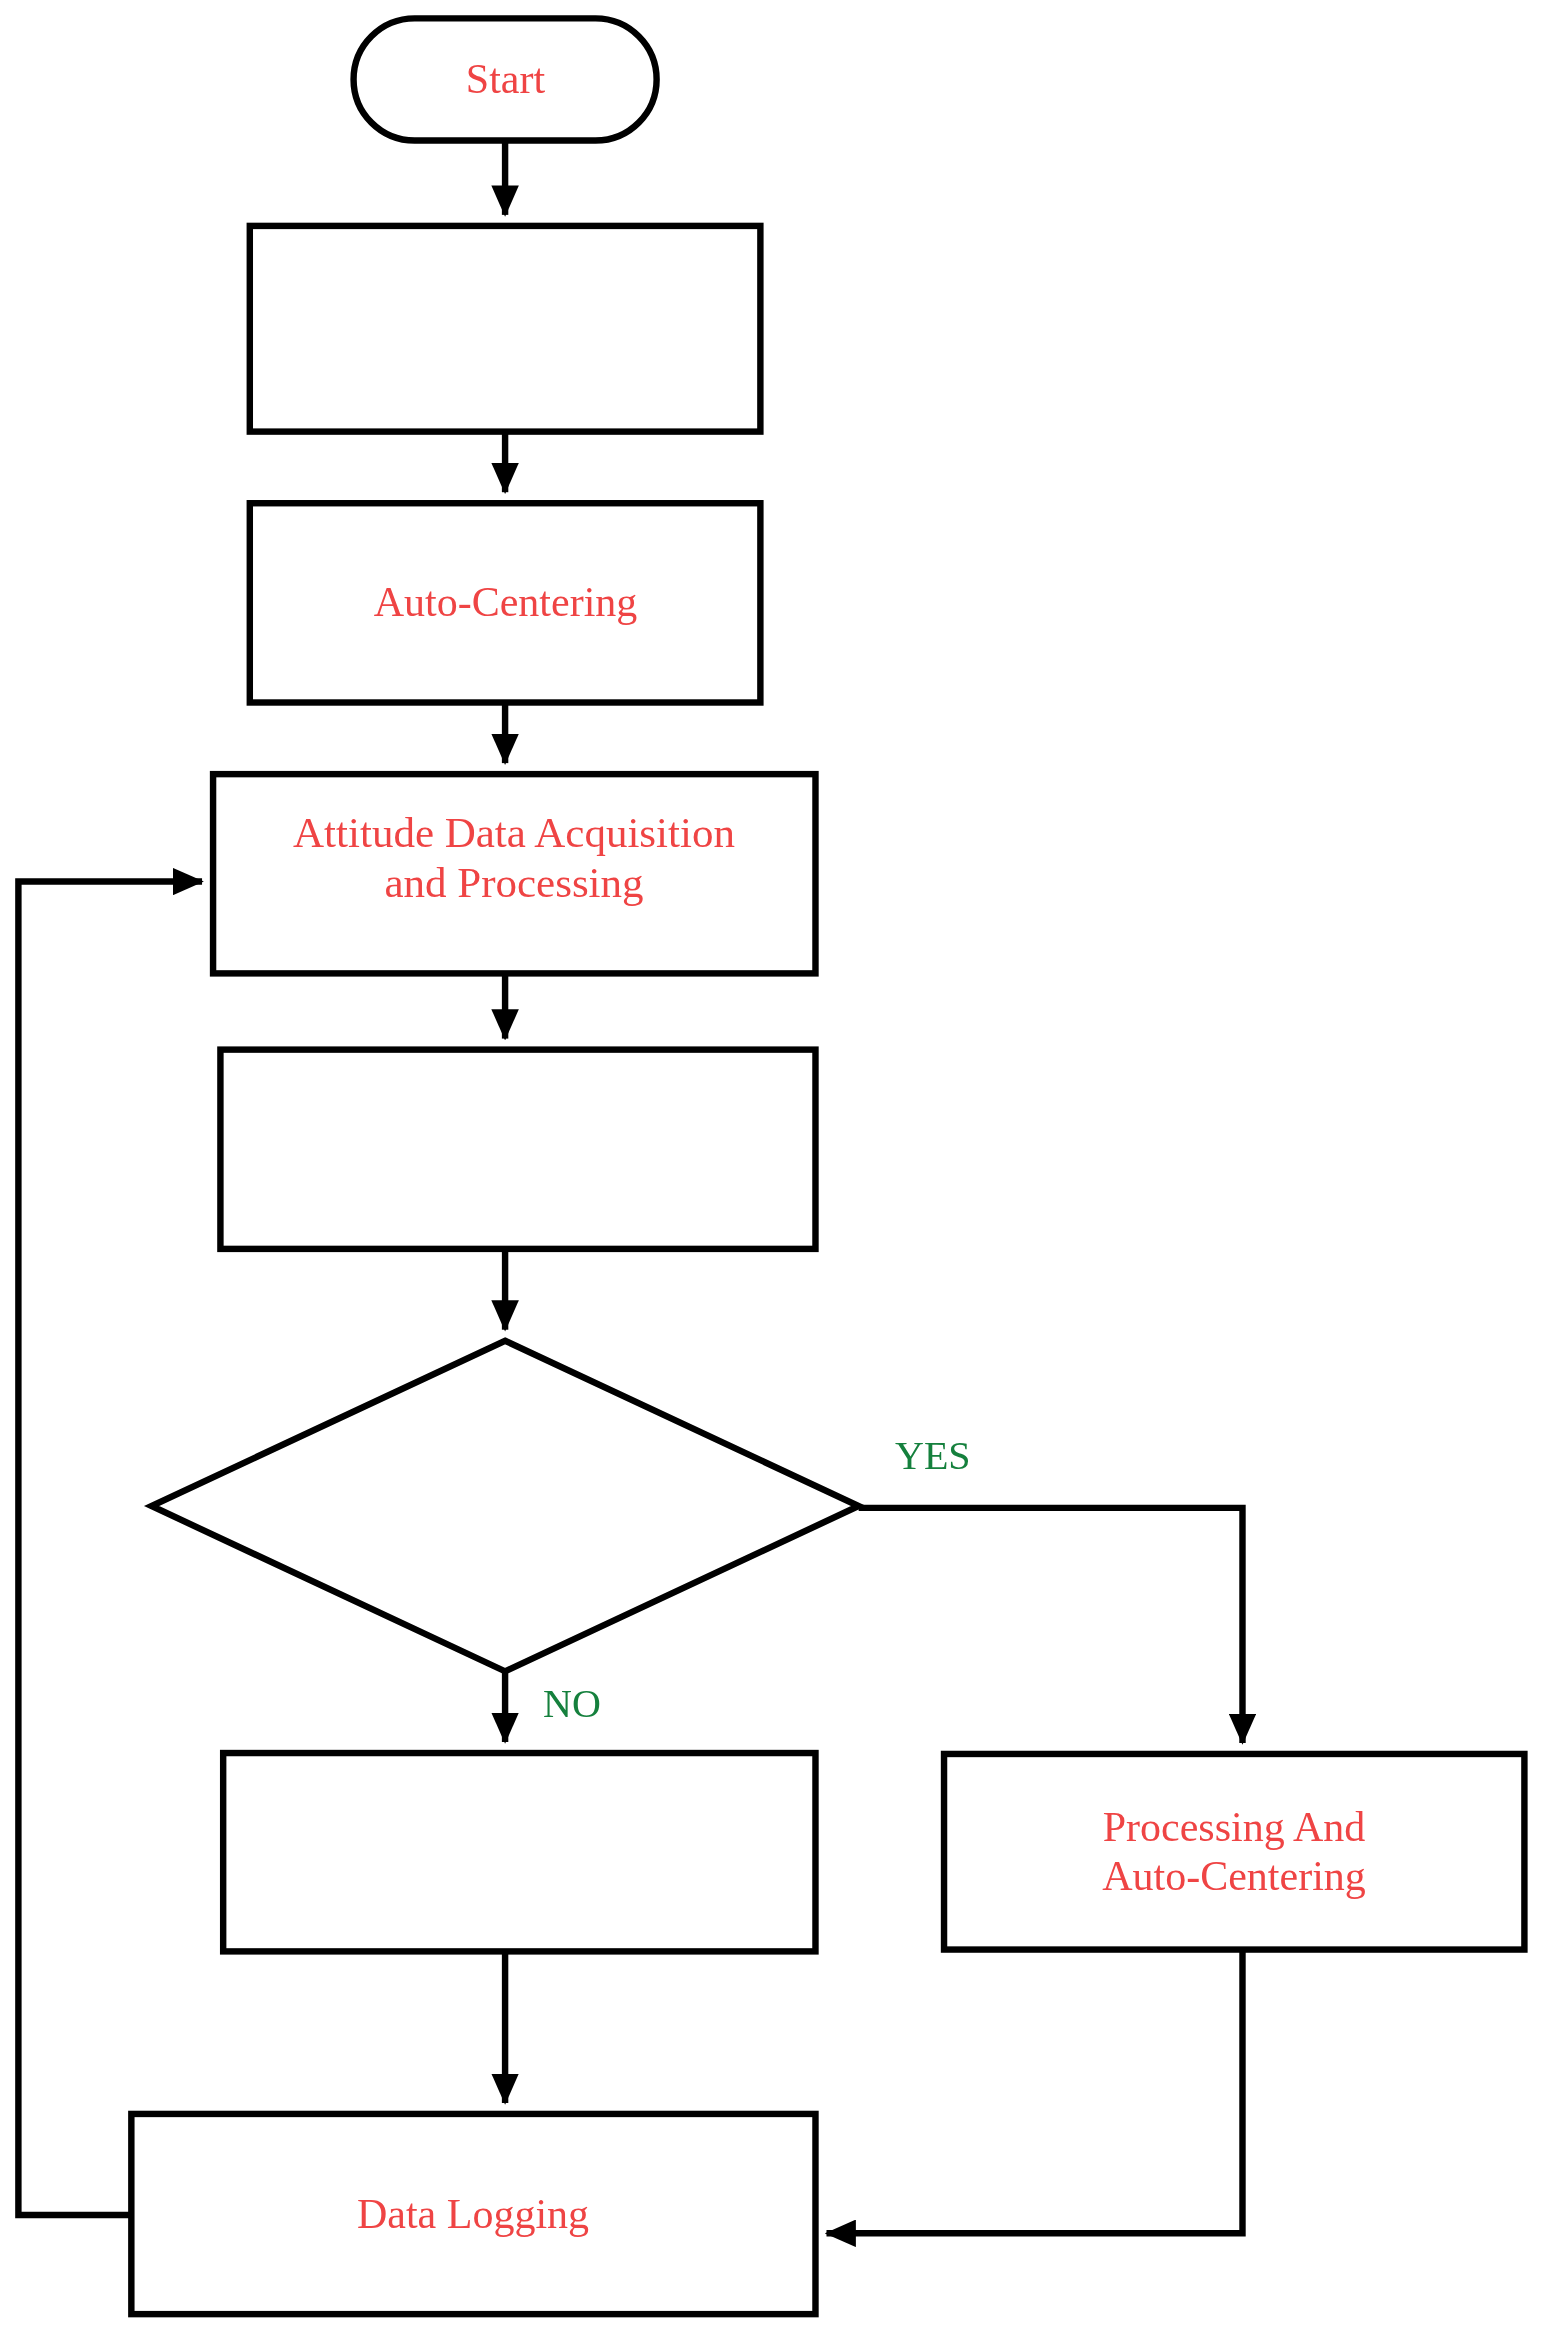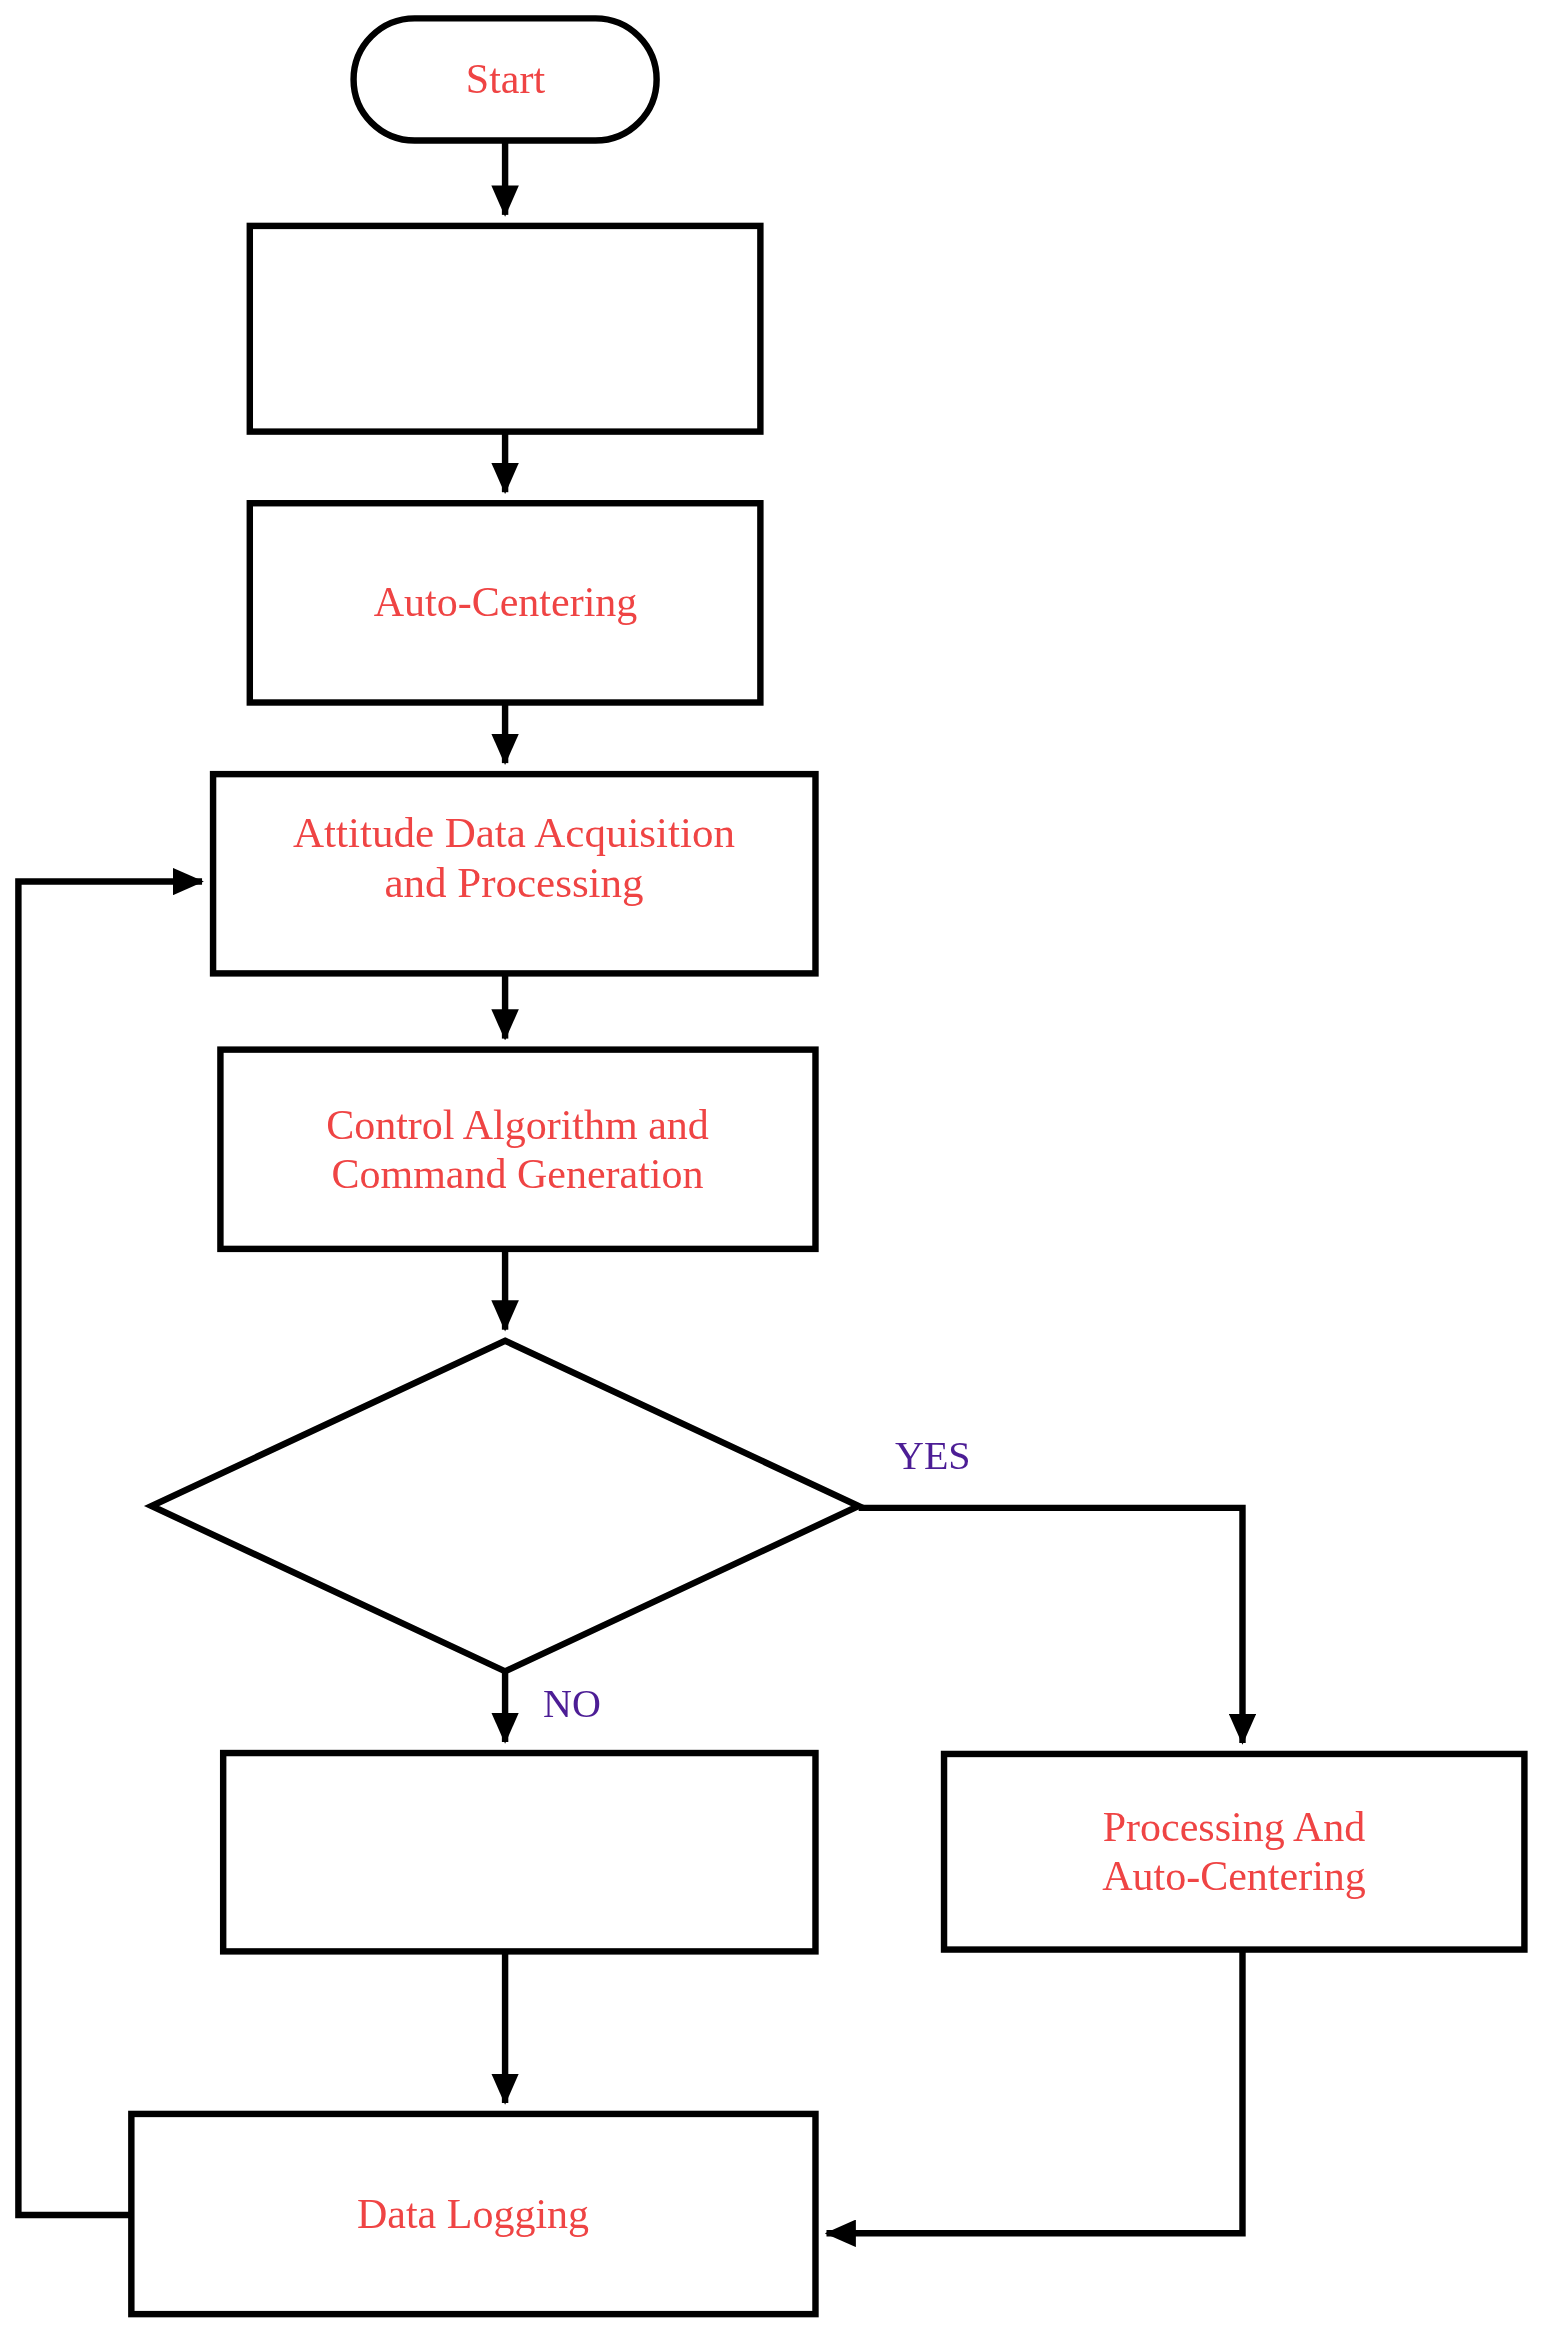--- a/index.html
+++ b/index.html
@@ -30,21 +30,21 @@
     align-items: center;
     justify-content: center;
     text-align: center;
     color: #ef4444;
     line-height: 1.16;
     white-space: pre-line;
     pointer-events: none;
   }
   .edge-label {
     position: absolute;
-    color: #4c1d95;
+    color: #15803d;
     line-height: 1;
     white-space: nowrap;
     pointer-events: none;
   }
 
   
   #lbl-start       { left: 354px; top: 18.4px;   width: 303px; height: 122px; font-size: 42px; }
   #lbl-sysinit     { left: 250px; top: 226px;  width: 511px; height: 206px; font-size: 42px; }
   #lbl-autocenter  { left: 250px; top: 503px;  width: 511px; height: 199px; font-size: 42px; }
   #lbl-attitude    { left: 213px; top: 758px;  width: 602px; height: 199px; font-size: 43px; }
@@ -108,22 +108,20 @@
   </svg>
 
   <div class="node-label" id="lbl-start">Start</div>
 
 
   <div class="node-label" id="lbl-autocenter">Auto-Centering</div>
 
   <div class="node-label" id="lbl-attitude">Attitude Data Acquisition
 and Processing</div>
 
-  <div class="node-label" id="lbl-control">Control Algorithm and
-Command Generation</div>
 
 
 
   <div class="node-label" id="lbl-protection">Processing And
 Auto-Centering</div>
 
   <div class="node-label" id="lbl-datalog">Data Logging</div>
 
   <div class="edge-label" id="lbl-yes">YES</div>
 

